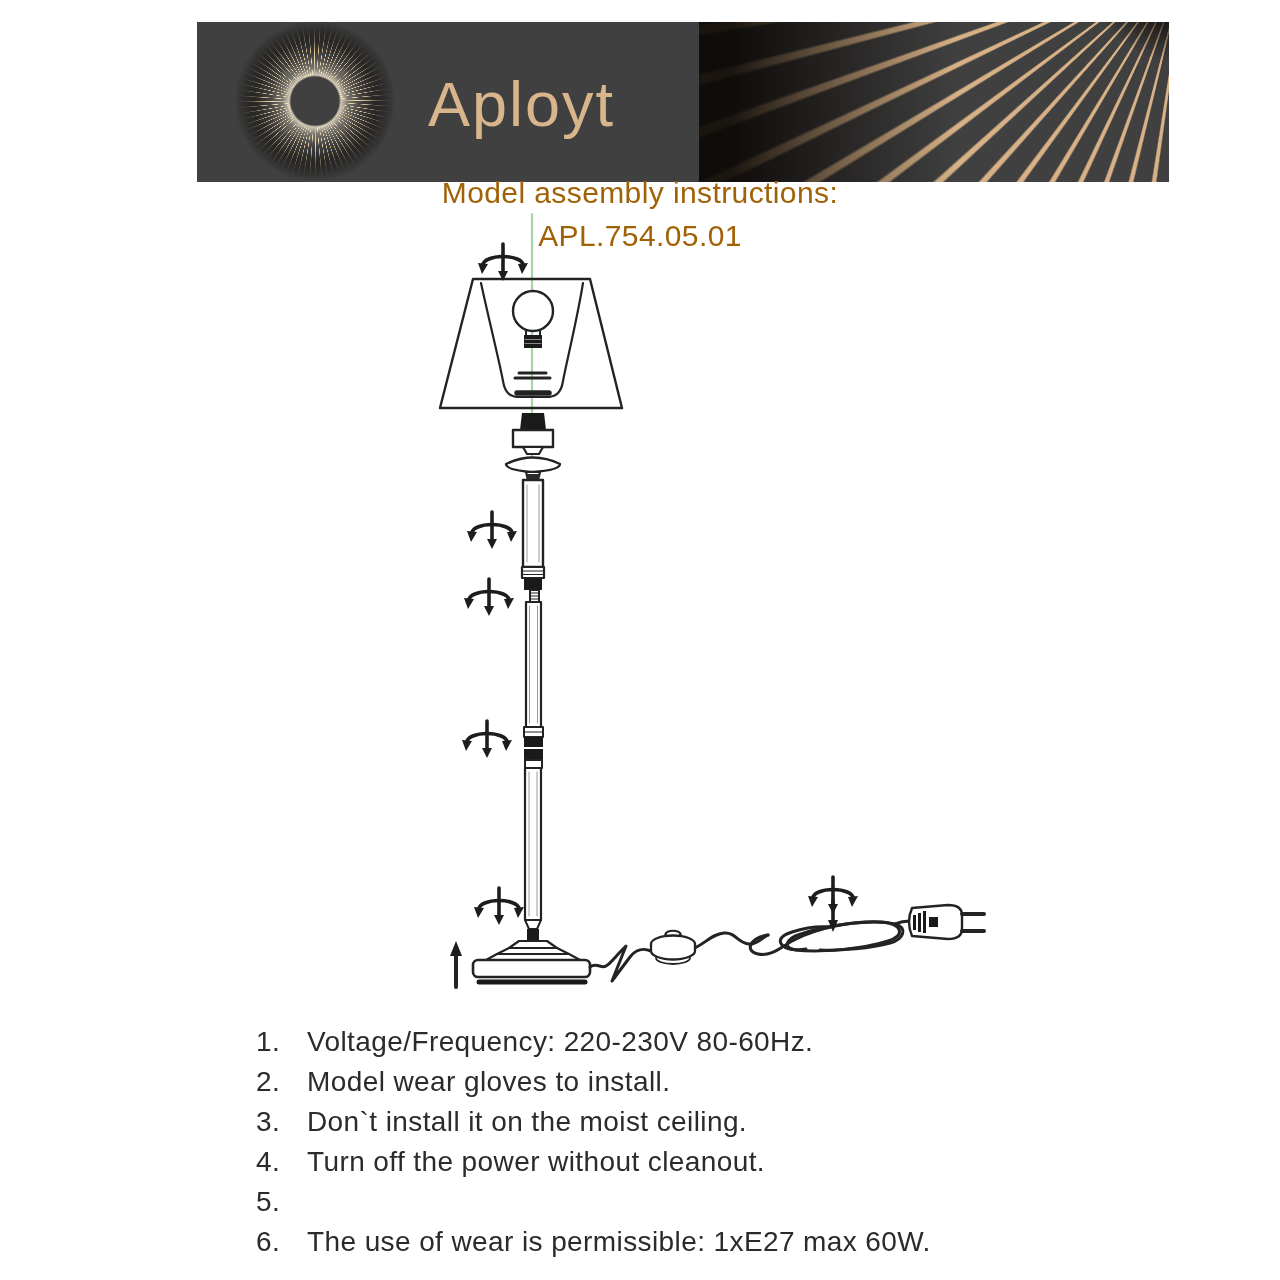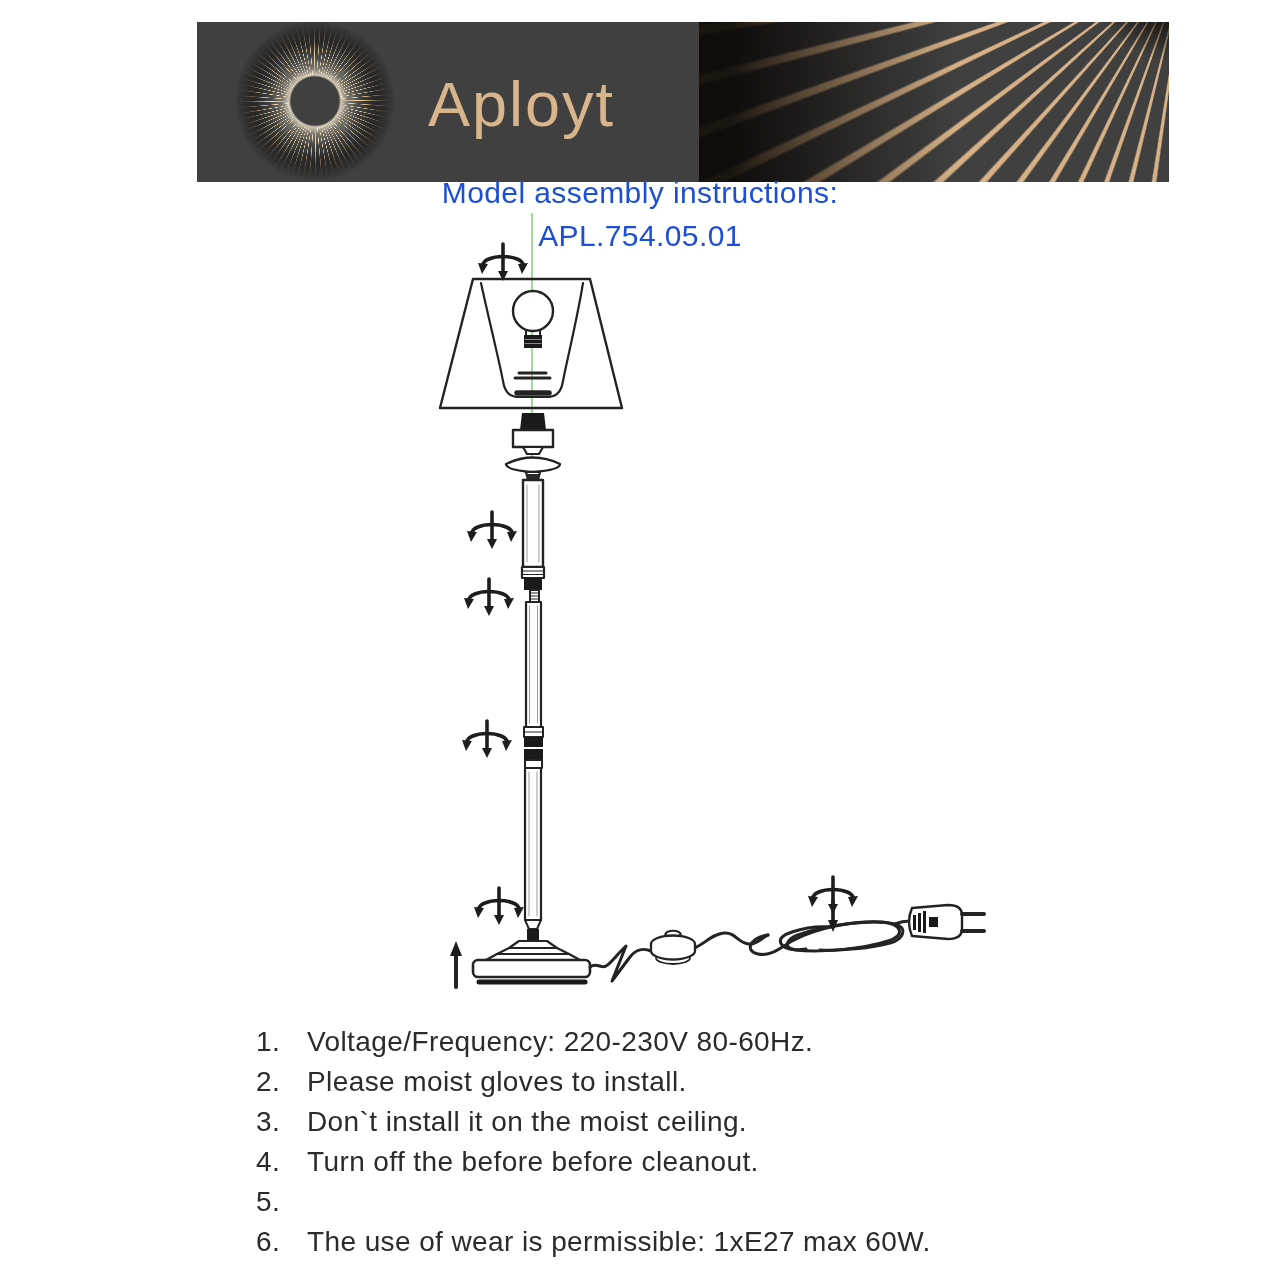--- a/index.html
+++ b/index.html
@@ -19,21 +19,21 @@
   .header-rays{position:absolute;right:0;top:0;width:470px;height:160px;
       background:
         linear-gradient(to left, rgba(11,8,6,0) 45%, rgba(11,8,6,0.92) 93%),
         radial-gradient(circle at 104% -42%, rgba(11,8,6,1) 0 52px, rgba(11,8,6,0) 110px),
         repeating-conic-gradient(from 150deg at 104% -42%, rgba(0,0,0,0) 0deg 4.1deg, #d8b286 4.5deg 5.2deg, rgba(0,0,0,0) 5.6deg);}
   .brand{position:absolute;left:231px;top:46px;font-size:63px;font-weight:300;
          letter-spacing:2px;color:#d9b58b;}
 
   
   .title{position:absolute;left:0;top:176px;width:100%;text-align:center;
-         font-size:30px;letter-spacing:0.4px;color:#1d4ed8;font-weight:500;}
+         font-size:30px;letter-spacing:0.4px;color:#a16207;font-weight:500;}
   .title .t2{margin-top:9px;}
 
   
   .diagram{position:absolute;left:240px;top:200px;width:780px;height:820px;}
 
   
   .instructions{position:absolute;left:0;top:1022px;width:1280px;}
   .ins-row{display:flex;padding-left:256px;line-height:40px;font-size:28px;
            letter-spacing:0.4px;color:#2b2b2b;font-weight:500;}
   .ins-num{width:51px;flex:0 0 51px;}
@@ -172,29 +172,29 @@
     </g>
   </svg>
 
   <div class="instructions">
     <div class="ins-row">
       <span class="ins-num">1.</span>
       <span class="ins-text">Voltage/Frequency: 220-230V 80-60Hz.</span>
     </div>
     <div class="ins-row">
       <span class="ins-num">2.</span>
-      <span class="ins-text">Please moist gloves to install.</span>
+      <span class="ins-text">Model wear gloves to install.</span>
     </div>
     <div class="ins-row">
       <span class="ins-num">3.</span>
       <span class="ins-text">Don`t install it on the moist ceiling.</span>
     </div>
     <div class="ins-row">
       <span class="ins-num">4.</span>
-      <span class="ins-text">Turn off the before before cleanout.</span>
+      <span class="ins-text">Turn off the power without cleanout.</span>
     </div>
     <div class="ins-row">
       <span class="ins-num">5.</span>
     </div>
     <div class="ins-row">
       <span class="ins-num">6.</span>
       <span class="ins-text">The use of wear is permissible: 1xE27 max 60W.</span>
     </div>
   </div>
 

